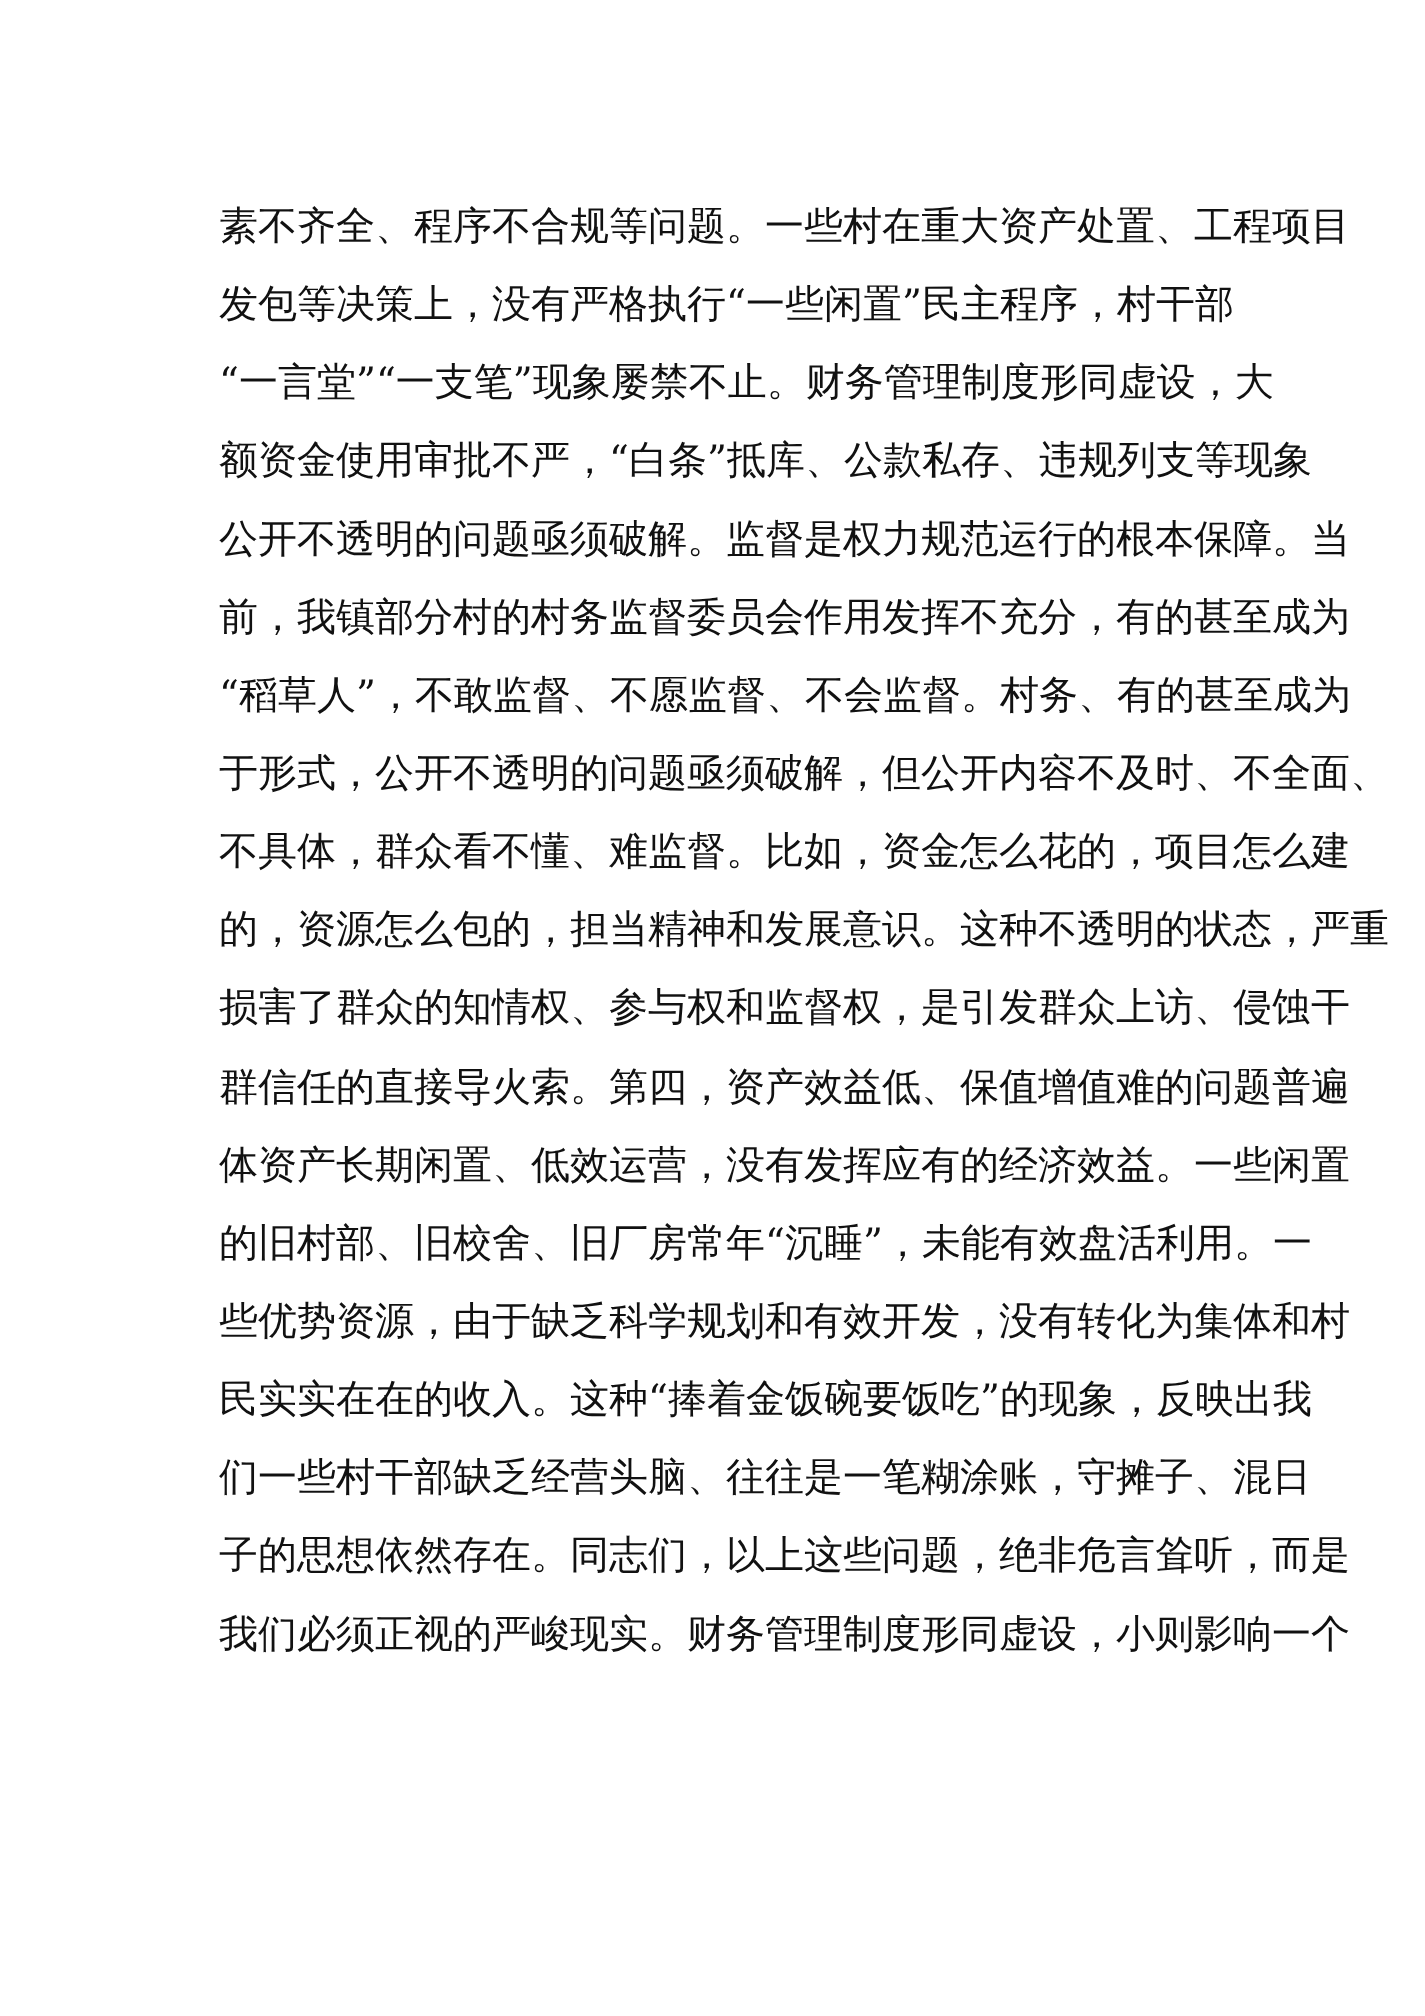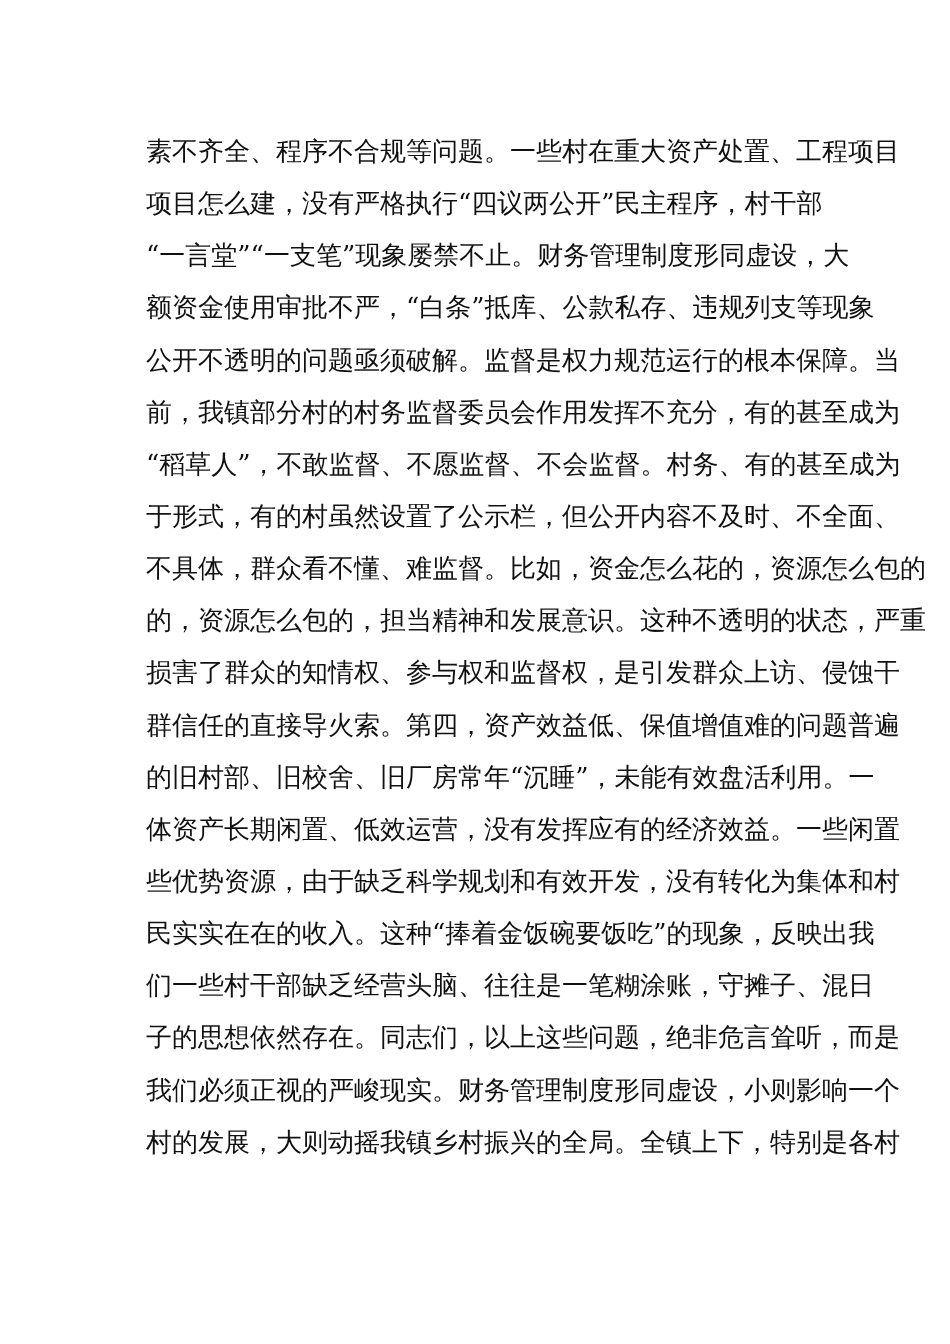--- a/index.html
+++ b/index.html
@@ -41,33 +41,32 @@
       text-align-last: justify;
       letter-spacing: 0px;
     }
   </style>
 </head>
 <body>
 
 <div class="page">
   <div class="body-text">
     <span class="line">素不齐全、程序不合规等问题。一些村在重大资产处置、工程项目</span>
-    <span class="line">项目怎么建，没有严格执行“四议两公开”民主程序，村干部</span>
+    <span class="line">发包等决策上，没有严格执行“一些闲置”民主程序，村干部</span>
     <span class="line">“一言堂”“一支笔”现象屡禁不止。财务管理制度形同虚设，大</span>
     <span class="line">额资金使用审批不严，“白条”抵库、公款私存、违规列支等现象</span>
     <span class="line">公开不透明的问题亟须破解。监督是权力规范运行的根本保障。当</span>
     <span class="line">前，我镇部分村的村务监督委员会作用发挥不充分，有的甚至成为</span>
     <span class="line">“稻草人”，不敢监督、不愿监督、不会监督。村务、有的甚至成为</span>
-    <span class="line">于形式，有的村虽然设置了公示栏，但公开内容不及时、不全面、</span>
-    <span class="line">不具体，群众看不懂、难监督。比如，资金怎么花的，资源怎么包的</span>
+    <span class="line">于形式，公开不透明的问题亟须破解，但公开内容不及时、不全面、</span>
+    <span class="line">不具体，群众看不懂、难监督。比如，资金怎么花的，项目怎么建</span>
     <span class="line">的，资源怎么包的，担当精神和发展意识。这种不透明的状态，严重</span>
     <span class="line">损害了群众的知情权、参与权和监督权，是引发群众上访、侵蚀干</span>
     <span class="line">群信任的直接导火索。第四，资产效益低、保值增值难的问题普遍</span>
+    <span class="line">体资产长期闲置、低效运营，没有发挥应有的经济效益。一些闲置</span>
     <span class="line">的旧村部、旧校舍、旧厂房常年“沉睡”，未能有效盘活利用。一</span>
-    <span class="line">体资产长期闲置、低效运营，没有发挥应有的经济效益。一些闲置</span>
     <span class="line">些优势资源，由于缺乏科学规划和有效开发，没有转化为集体和村</span>
     <span class="line">民实实在在的收入。这种“捧着金饭碗要饭吃”的现象，反映出我</span>
     <span class="line">们一些村干部缺乏经营头脑、往往是一笔糊涂账，守摊子、混日</span>
     <span class="line">子的思想依然存在。同志们，以上这些问题，绝非危言耸听，而是</span>
     <span class="line">我们必须正视的严峻现实。财务管理制度形同虚设，小则影响一个</span>
-    <span class="line">村的发展，大则动摇我镇乡村振兴的全局。全镇上下，特别是各村</span>
   </div>
 </div>
 
 </body></html>

